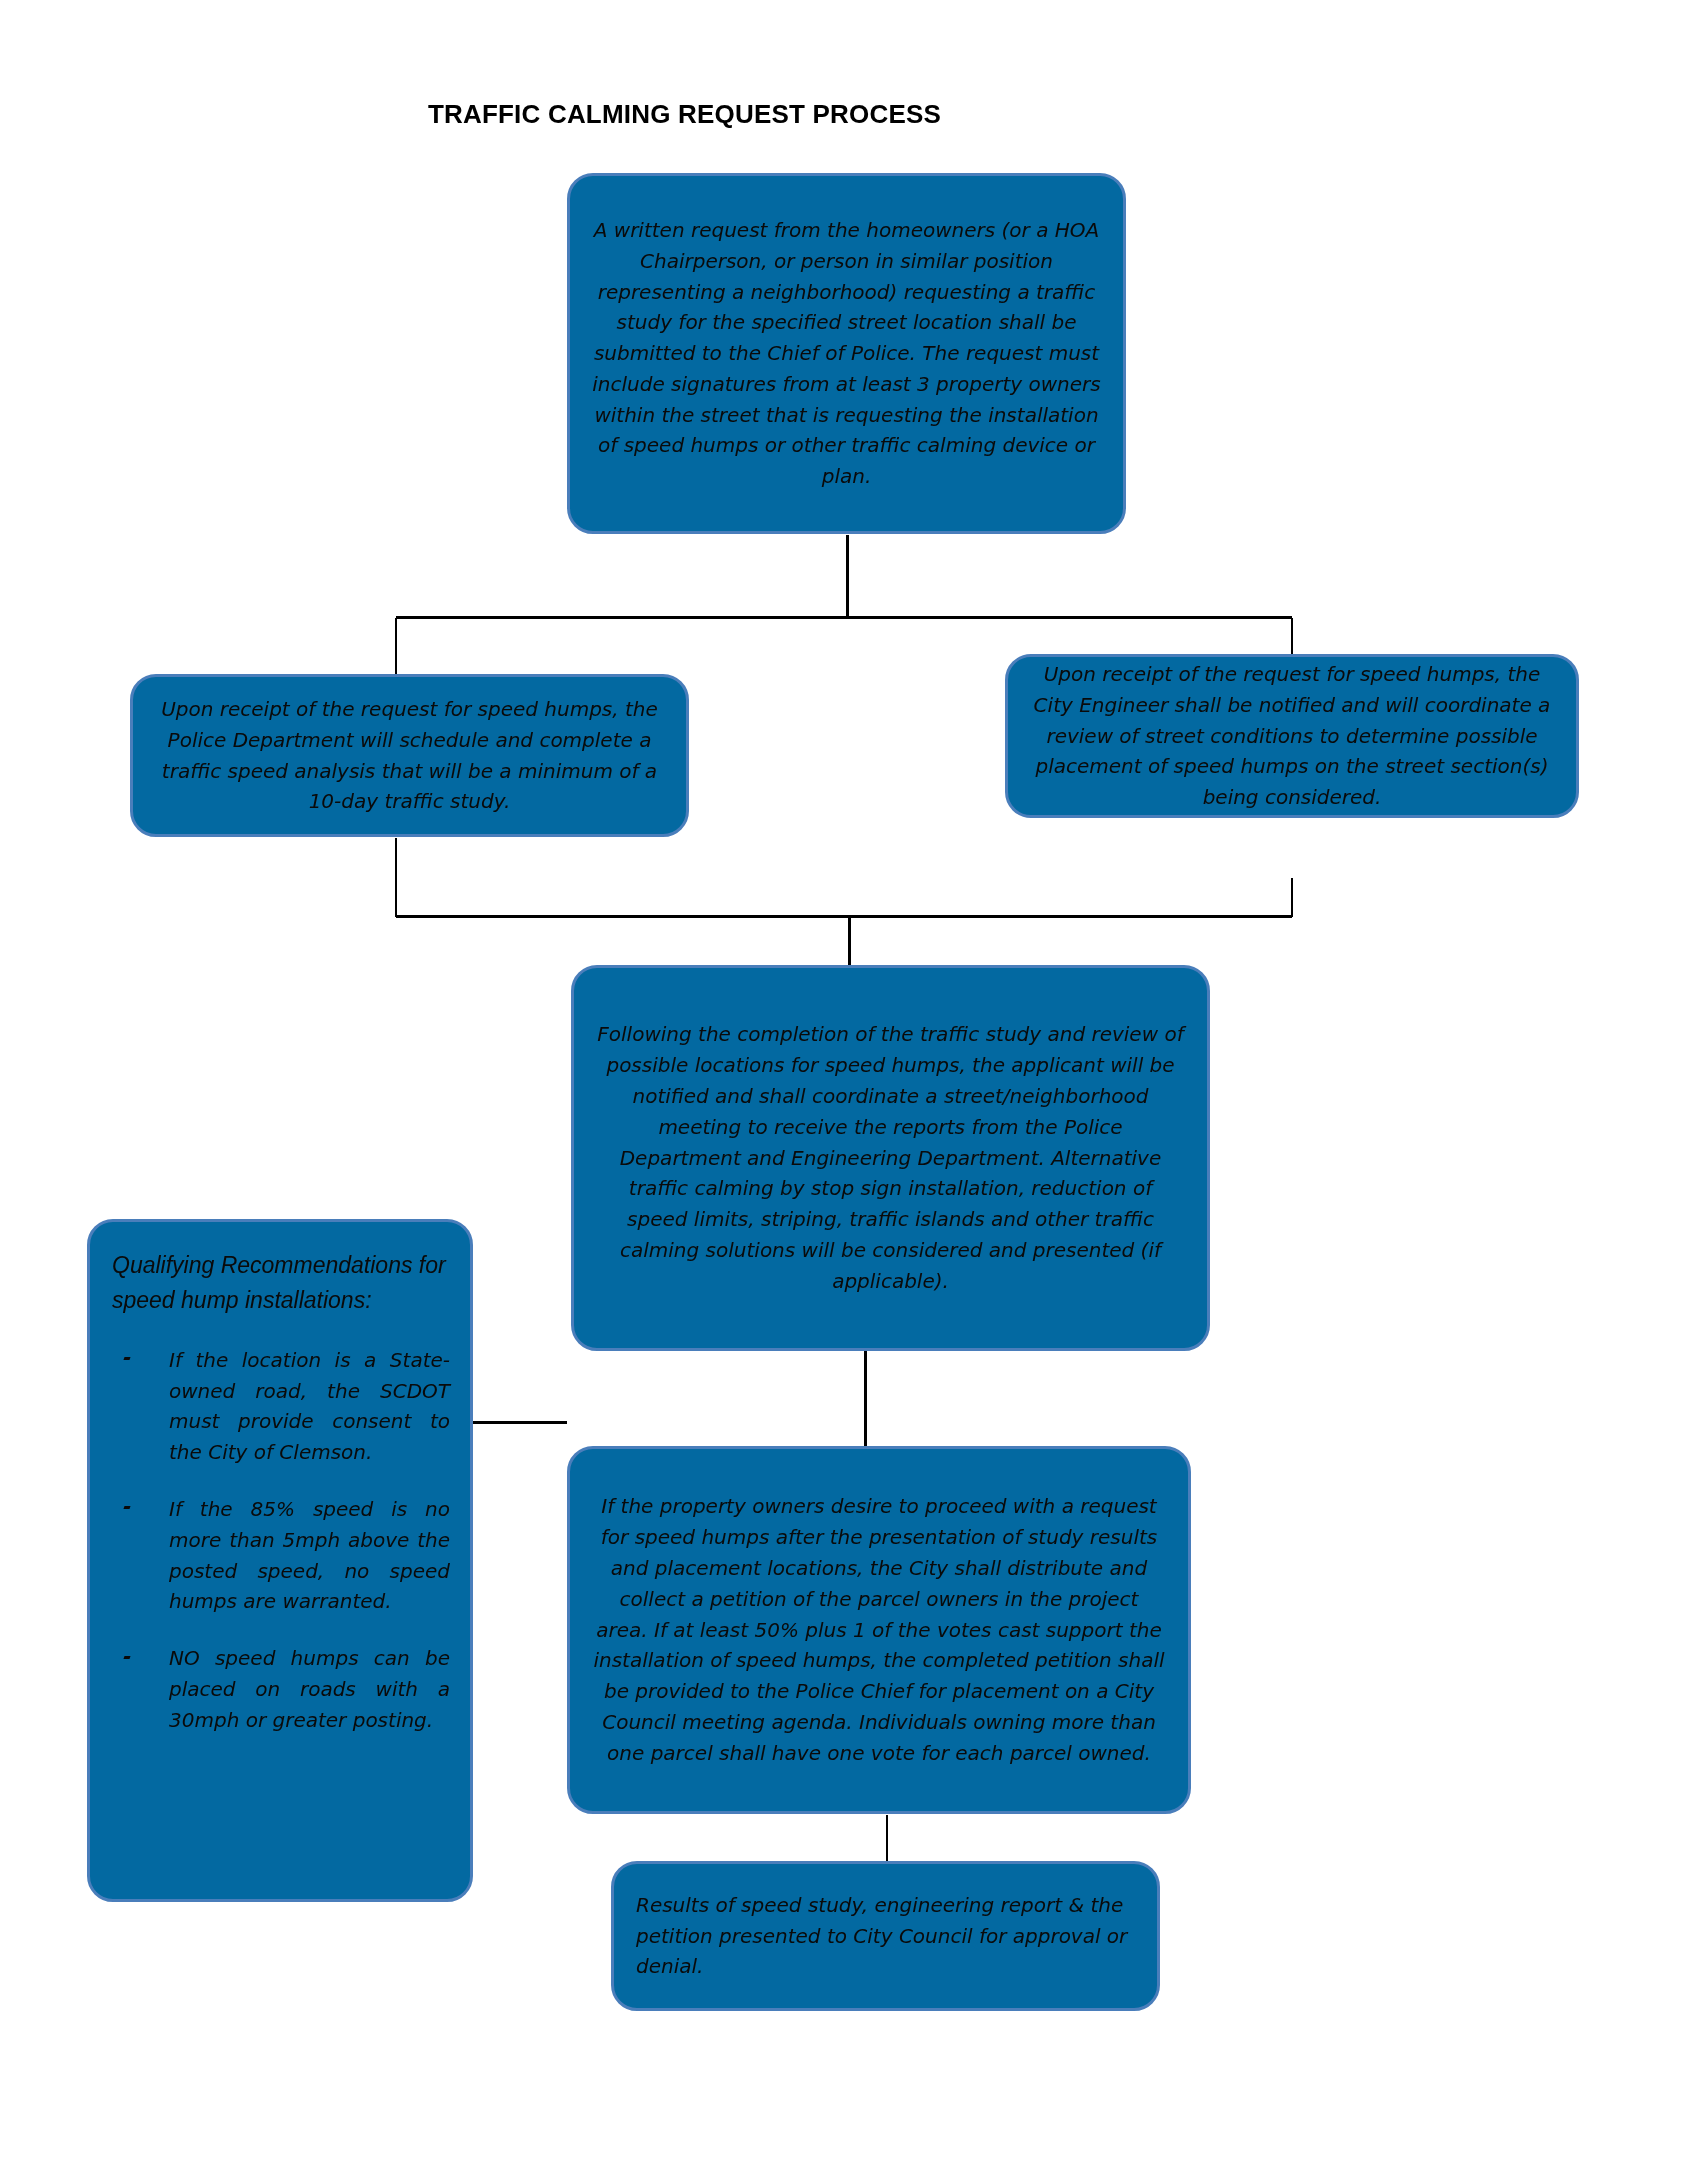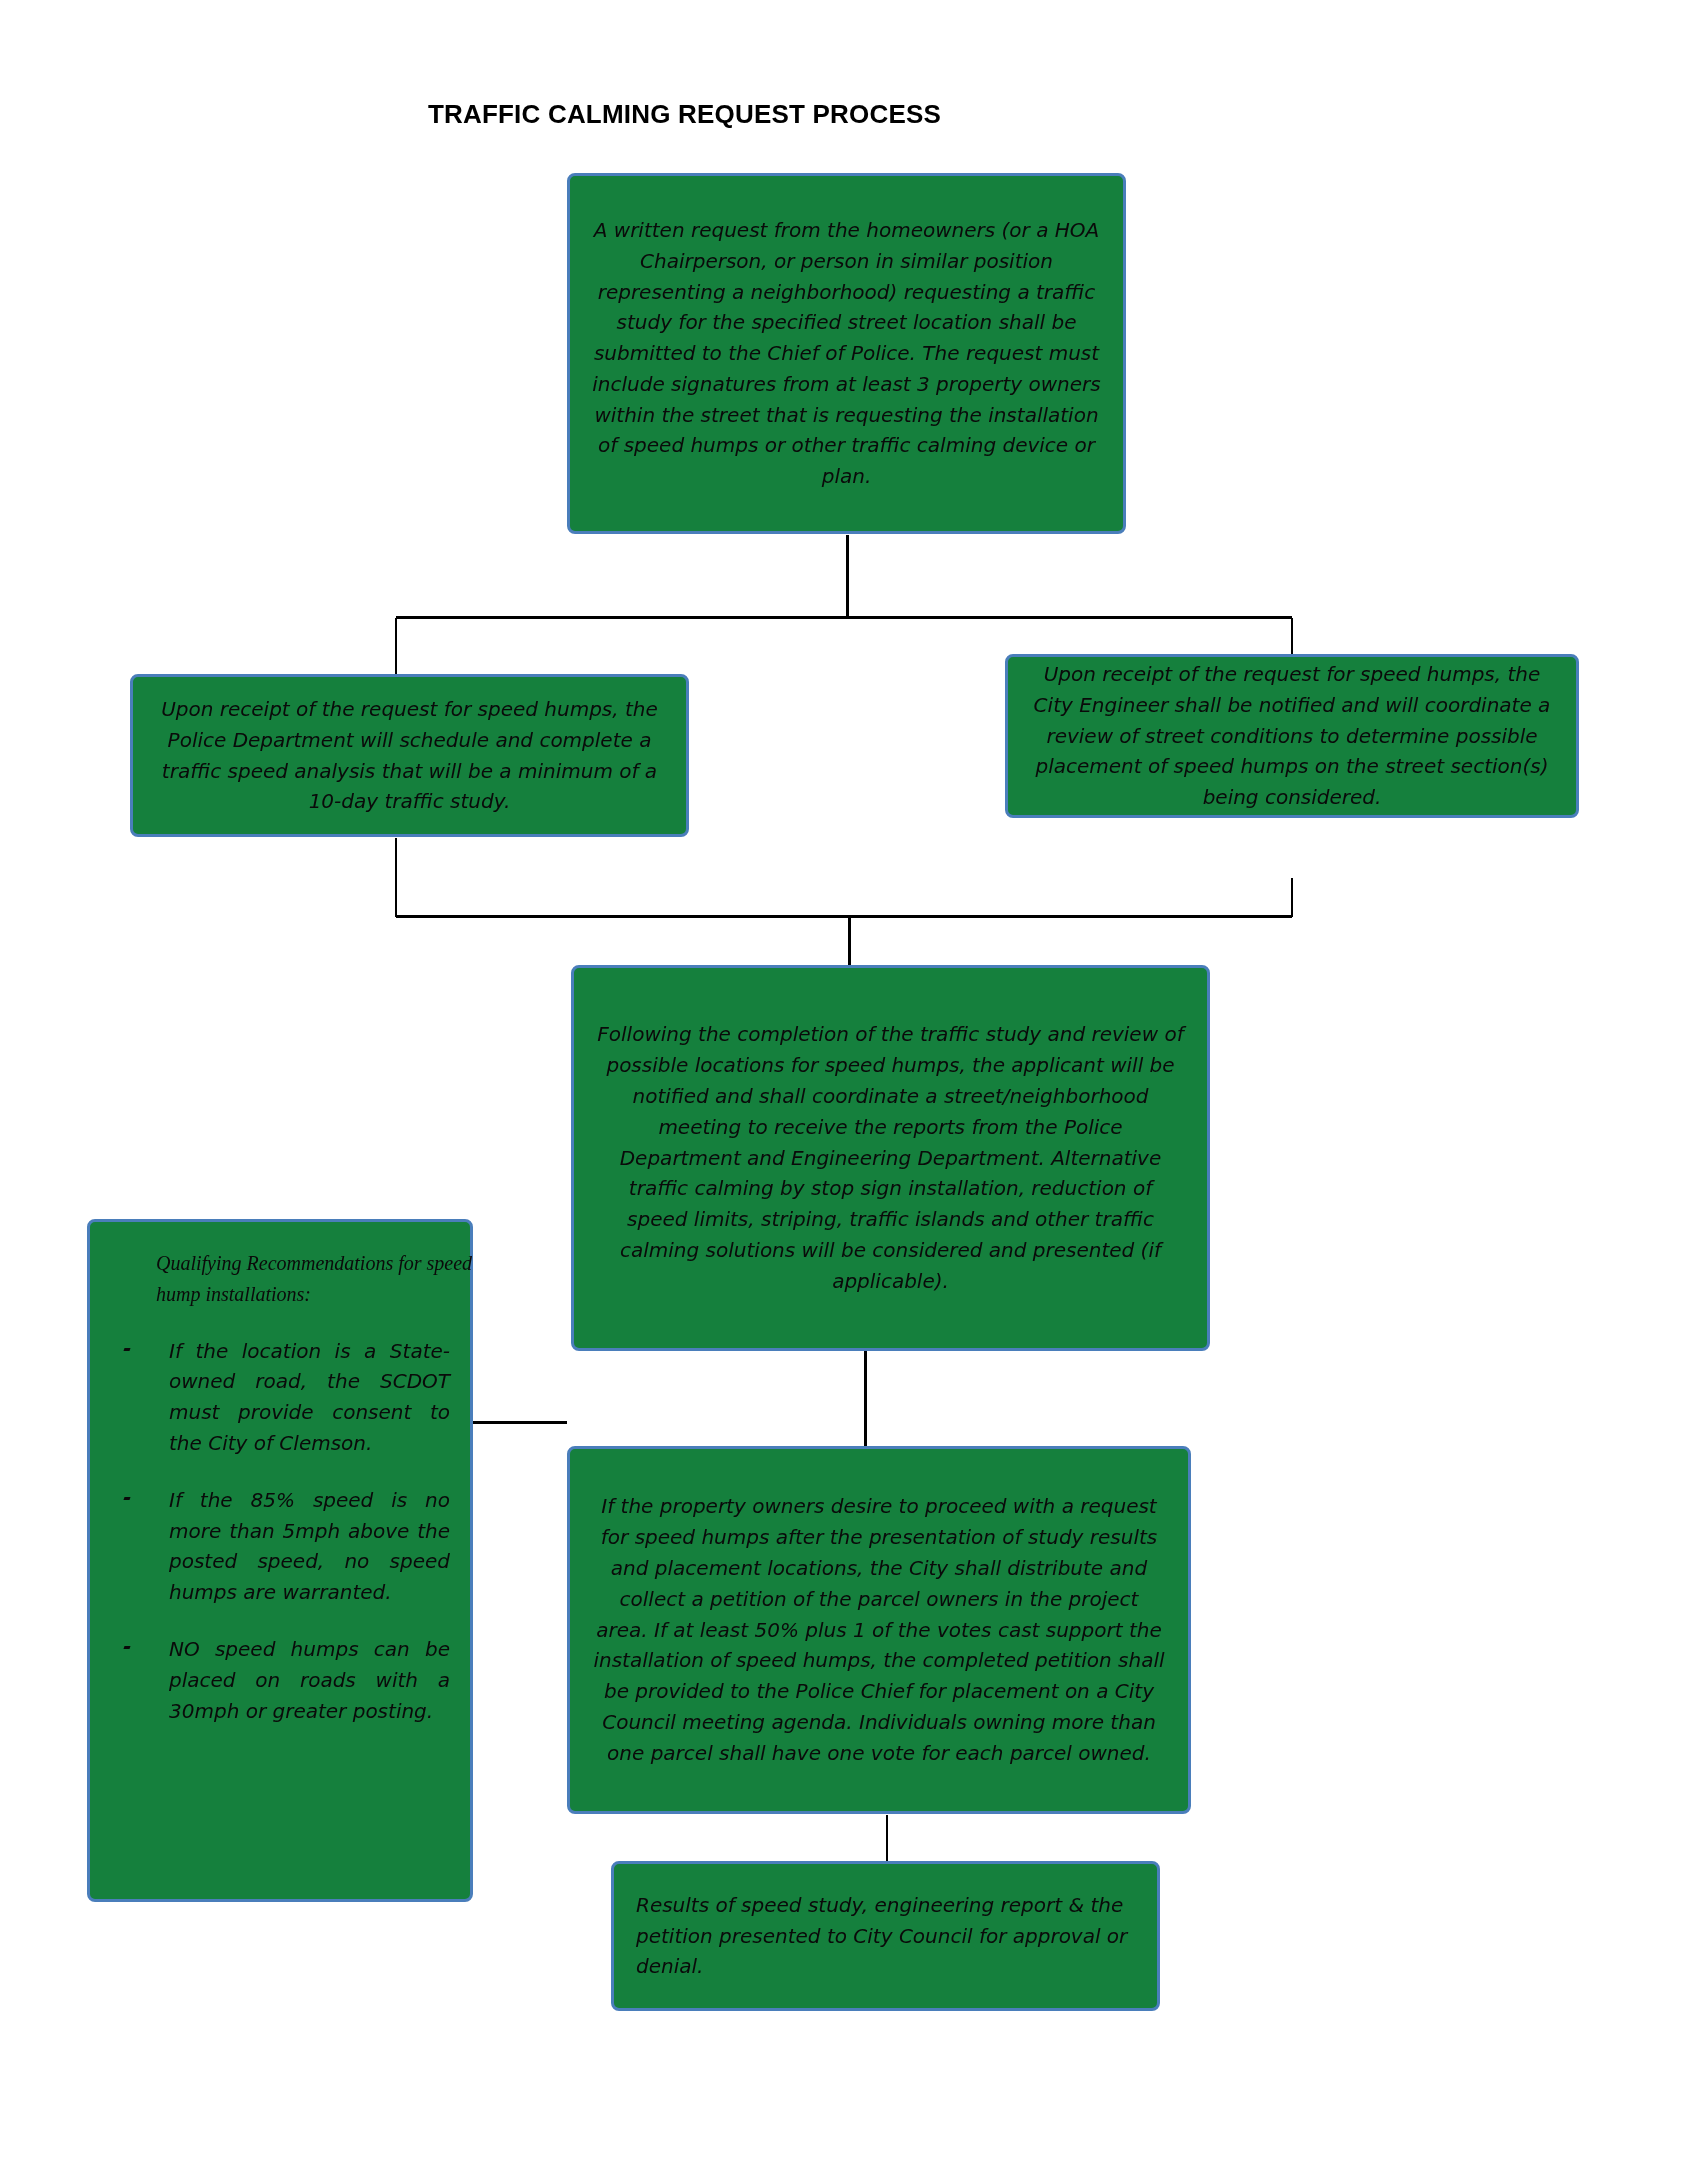--- a/index.html
+++ b/index.html
@@ -43,22 +43,22 @@
     width: 1683px;
     height: 2178px;
     pointer-events: none;
   }
 
   
   .node {
     position: absolute;
     box-sizing: border-box;
     border: 3px solid #4a7ebb;
-    border-radius: 8px;
-    background: #15803d;
+    border-radius: 26px;
+    background: #0369a1;
     display: flex;
     align-items: center;
     justify-content: center;
     padding: 14px 22px;
   }
   .node .txt {
     font-family: "DejaVu Sans", sans-serif;
     font-style: italic;
     font-size: 20px;
     line-height: 1.54;
@@ -68,28 +68,27 @@
   }
 
   
   .node.listbox {
     align-items: flex-start;
     justify-content: flex-start;
     padding: 26px 20px 20px 22px;
     flex-direction: column;
   }
   .list-head {
-    font-family: Liberation Serif, serif;
+    font-family: Liberation Sans, sans-serif;
     font-style: italic;
-    font-size: 20px;
+    font-size: 23px;
     line-height: 1.54;
     text-align: left;
     color: #0a0a0a;
     width: 100%;
-    margin-left: 44px;
   }
   ul.bullets {
     list-style: none;
     margin: 0;
     padding: 0;
     width: 100%;
   }
   ul.bullets li {
     position: relative;
     margin: 26px 0 0 0;

